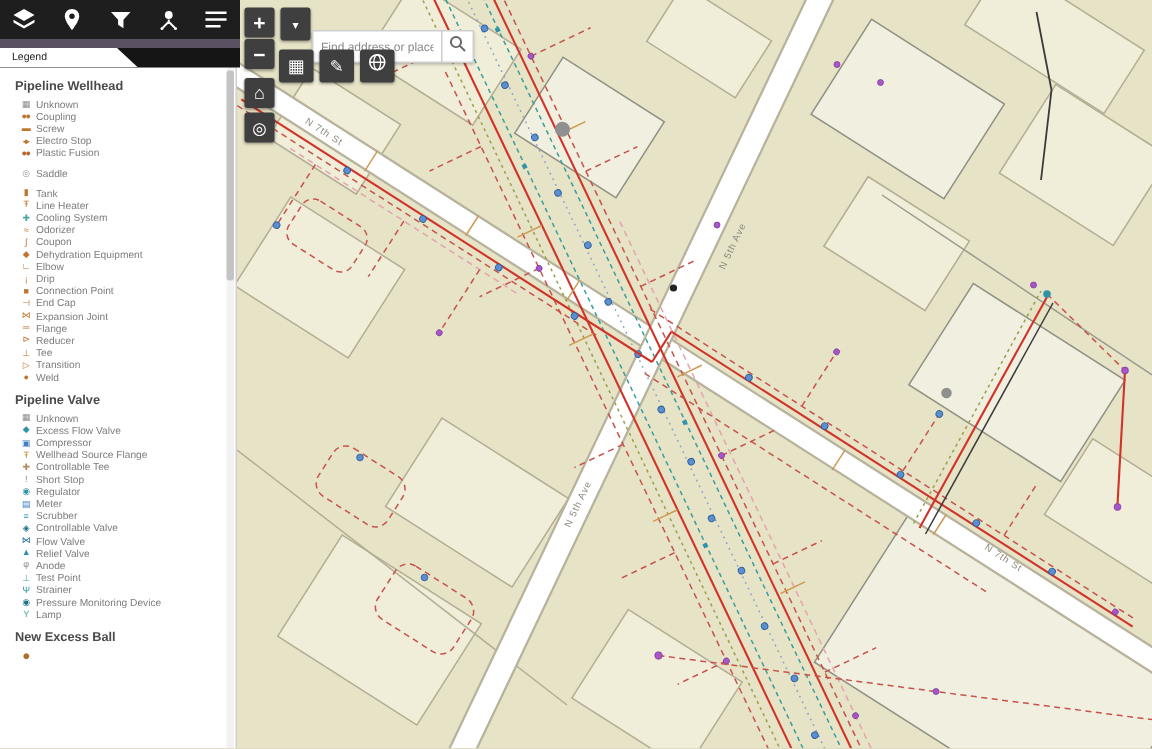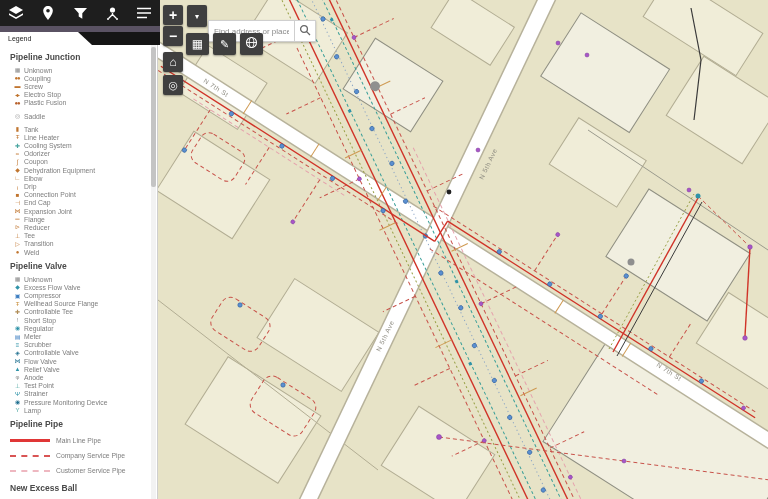--- a/index.html
+++ b/index.html
@@ -287,21 +287,21 @@
     </div>
   </div>
   <div class="purple-strip"></div>
   <div class="tabrow">
     <div class="legend-tab">Legend</div>
   </div>
 
   <div class="panel">
     <div class="panel-inner">
         <div class="lg-sec sec-junction">
-          <div class="lg-h">Pipeline Junction</div>
+          <div class="lg-h">Pipeline Wellhead</div>
           <div class="lg-row">
             <span class="lg-ic" style="color: rgb(140, 140, 140);">▦</span>
             <span class="lg-lb">Unknown</span>
           </div>
           <div class="lg-row">
             <span class="lg-ic" style="color: rgb(192, 117, 47);">●●</span>
             <span class="lg-lb">Coupling</span>
           </div>
           <div class="lg-row">
             <span class="lg-ic" style="color: rgb(192, 117, 47);">▬</span>
@@ -446,35 +446,20 @@
             <span class="lg-ic" style="color: rgb(47, 147, 168);">Ψ</span>
             <span class="lg-lb">Strainer</span>
           </div>
           <div class="lg-row">
             <span class="lg-ic" style="color: rgb(31, 111, 143);">◉</span>
             <span class="lg-lb">Pressure Monitoring Device</span>
           </div>
           <div class="lg-row">
             <span class="lg-ic" style="color: rgb(73, 165, 160);">Y</span>
             <span class="lg-lb">Lamp</span>
-          </div>
-        </div>
-        <div class="lg-sec sec-pipe">
-          <div class="lg-h">Pipeline Pipe</div>
-          <div class="lg-row">
-            <span class="lg-line" style="border-top: 3px solid rgb(224, 54, 54);"></span>
-            <span class="lg-lb">Main Line Pipe</span>
-          </div>
-          <div class="lg-row">
-            <span class="lg-line" style="border-top: 2px dashed rgb(217, 84, 84);"></span>
-            <span class="lg-lb">Company Service Pipe</span>
-          </div>
-          <div class="lg-row">
-            <span class="lg-line" style="border-top: 2px dashed rgb(238, 183, 192);"></span>
-            <span class="lg-lb">Customer Service Pipe</span>
           </div>
         </div>
         <div class="lg-sec sec-marker">
           <div class="lg-h">New Excess Ball</div>
           <div class="lg-row">
             <span class="lg-ic" style="color: rgb(169, 111, 43);">●</span>
             <span class="lg-lb"></span>
           </div>
         </div>
       </div>

